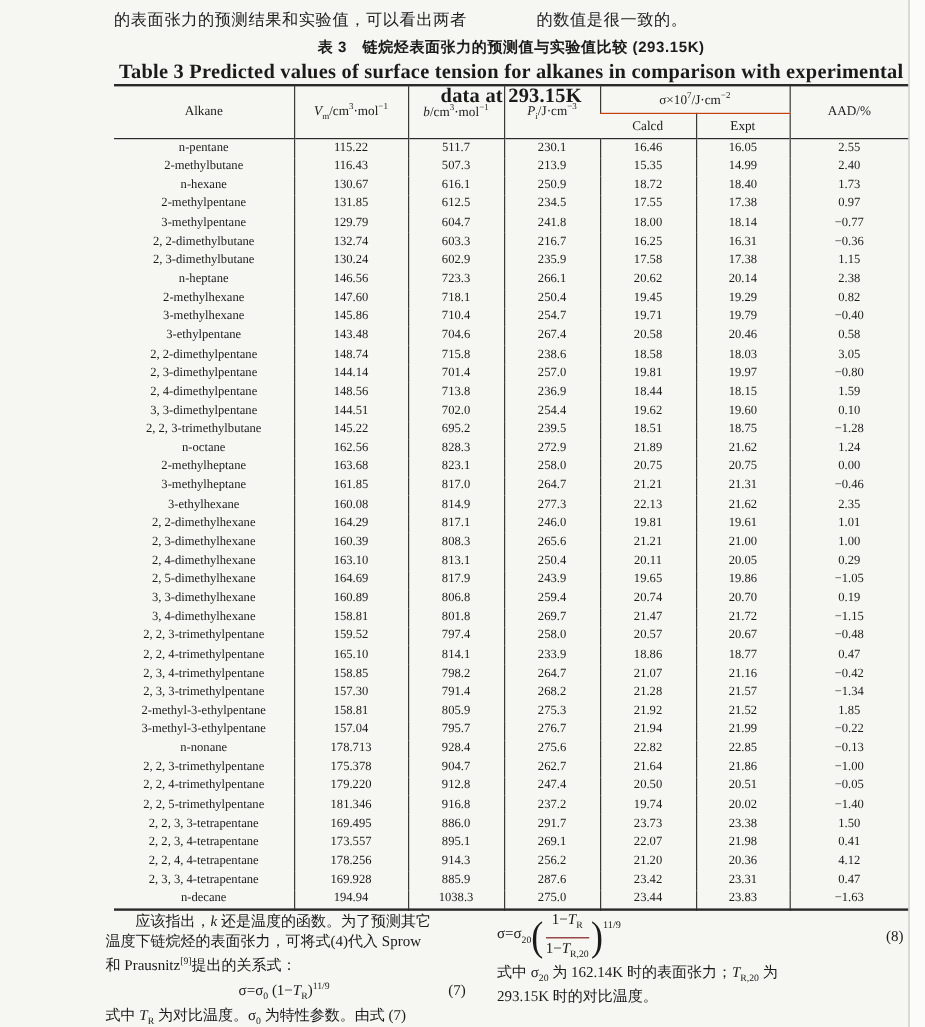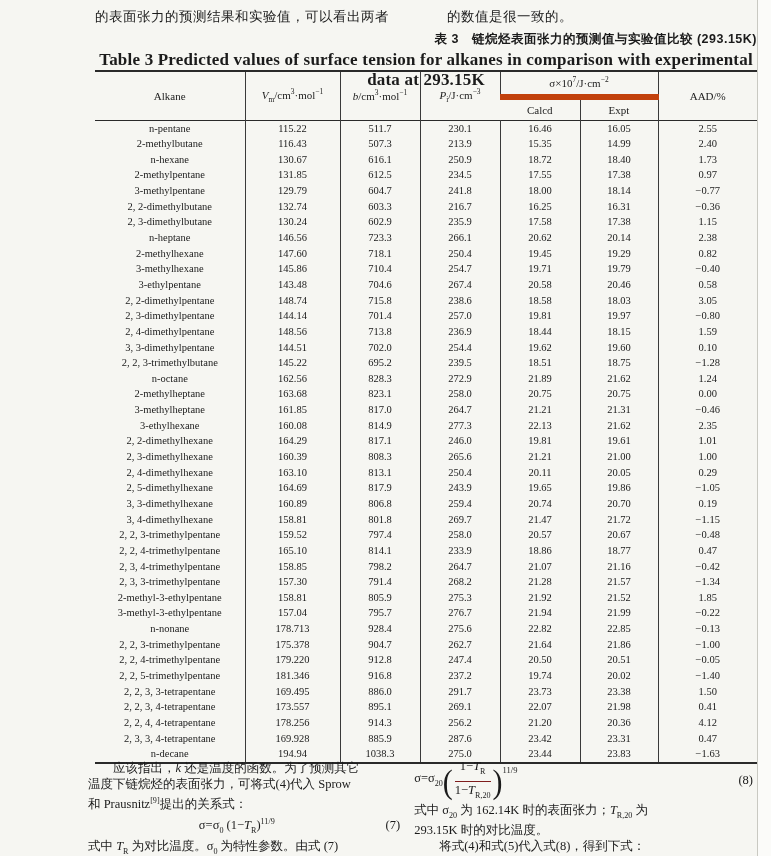--- a/index.html
+++ b/index.html
@@ -14,21 +14,21 @@
   .scan-edge{position:absolute;top:0;right:13px;width:1px;height:856px;background:#c9c9c2;}
   .scan-strip{position:absolute;top:0;right:0;width:13px;height:856px;background:#fbfbf9;}
 
   .topline{
     position:absolute;top:8px;left:95px;width:660px;
     font-size:13.5px;letter-spacing:.5px;display:flex;white-space:nowrap;
   }
   .topline .gap{display:inline-block;width:58px;}
 
   .cap-zh{
-    position:absolute;top:31px;left:95px;width:662px;text-align:right;
+    position:absolute;top:31px;left:95px;width:662px;text-align:center;
     font-family:"Liberation Sans","DejaVu Sans",sans-serif;
     font-weight:bold;font-size:12.5px;letter-spacing:.5px;
   }
   .cap-en{
     position:absolute;top:50px;left:95px;width:662px;text-align:center;
     font-weight:bold;font-size:17px;letter-spacing:.2px;
   }
 
   table.tbl{
     position:absolute;top:70px;left:95px;width:662px;
@@ -37,21 +37,21 @@
     font-size:10.5px;
   }
   table.tbl thead th{
     font-weight:normal;font-size:11px;text-align:center;vertical-align:middle;
     padding:0;line-height:1.15;
   }
   table.tbl thead tr.h1 th{height:22px;}
   table.tbl thead tr.h2 th{height:20px;}
   table.tbl thead{border-bottom:1.5px solid #2a2a2a;}
   table.tbl th+th, table.tbl td+td{border-left:1px solid #3a3a3a;}
-  table.tbl th.sg{border-bottom:6px solid #c2410c;}
+  table.tbl th.sg{border-bottom:1px solid #c2410c;}
   table.tbl tbody td{
     text-align:center;padding:0;height:15.65px;line-height:1;
     white-space:nowrap;overflow:hidden;
   }
   table.tbl sub{font-size:.68em;}
   table.tbl sup{font-size:.68em;}
   table.tbl i{font-style:italic;}
 
   .bottom{
     position:absolute;top:761px;left:88px;width:669px;
@@ -59,21 +59,21 @@
   }
   .bcol{position:relative;}
   .bcol.left{width:315px;}
   .bcol.right{width:346px;padding-left:6px;}
   .bcol p{margin:0;white-space:nowrap;}
   .bcol .indent{text-indent:2em;}
   .bcol sub{font-size:.65em;}
   .bcol sup{font-size:.65em;}
   .bcol i{font-style:italic;}
 
-  .eqrow{display:flex;align-items:center;margin:1px 0;}
+  .eqrow{display:flex;align-items:center;margin:1px 12px;}
   .eqrow .eqbody{flex:1;text-align:center;}
   .eqrow .eqnum{text-align:right;}
 
   .eq8{display:flex;align-items:center;height:40px;margin-bottom:2px;}
   .eq8 .lead{}
   .eq8 .paren{font-size:30px;font-weight:300;line-height:30px;transform:scaleY(1.15);}
   .frac{display:inline-block;text-align:center;vertical-align:middle;font-size:12.5px;margin:0 2px;}
   .frac .fnum{display:block;border-bottom:1px solid #7f1d1d;padding:0 4px 1px;}
   .frac .fden{display:block;padding-top:1px;}
   .eq8 .exp{align-self:flex-start;font-size:8.5px;margin-top:2px;}
@@ -549,19 +549,18 @@
         <span class="frac">
           <span class="fnum"><span>1−</span><i>T</i><sub>R</sub></span>
           <span class="fden"><span>1−</span><i>T</i><sub>R,20</sub></span>
         </span>
         <span class="paren">)</span>
         <span class="exp">11/9</span>
         <span class="eqnum">(8)</span>
       </div>
       <p><span>式中 σ</span><sub>20</sub><span> 为 162.14K 时的表面张力；</span><i>T</i><sub>R,20</sub><span> 为</span></p>
       <p>293.15K 时的对比温度。</p>
-      <p class="indent">将式(4)和式(5)代入式(8)，得到下式：</p>
     </div>
   </div>
 
   <div class="scan-strip"></div>
   <div class="scan-edge"></div>
 </div>
 
 </body></html>

